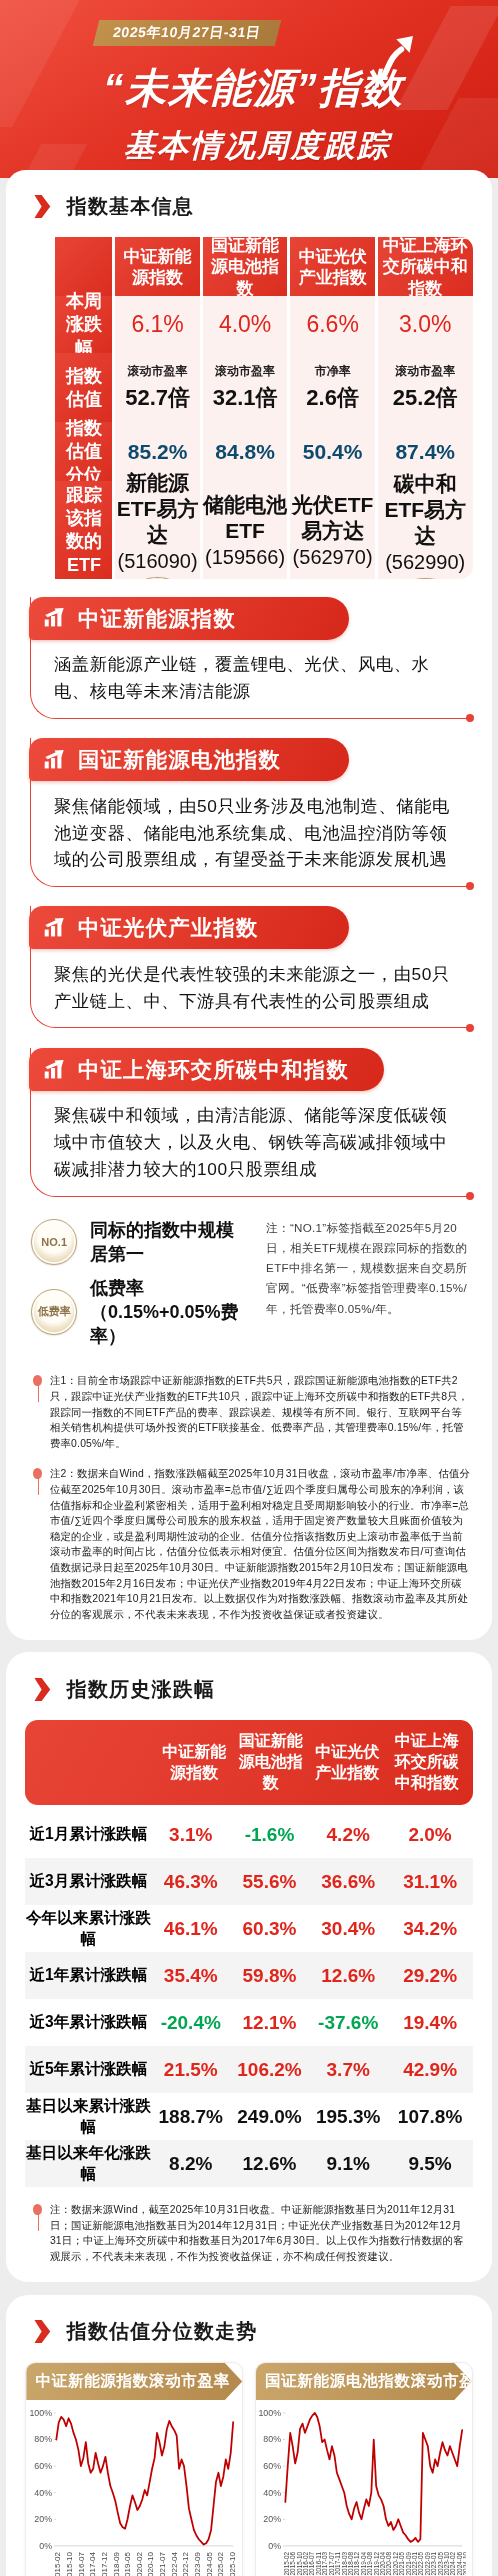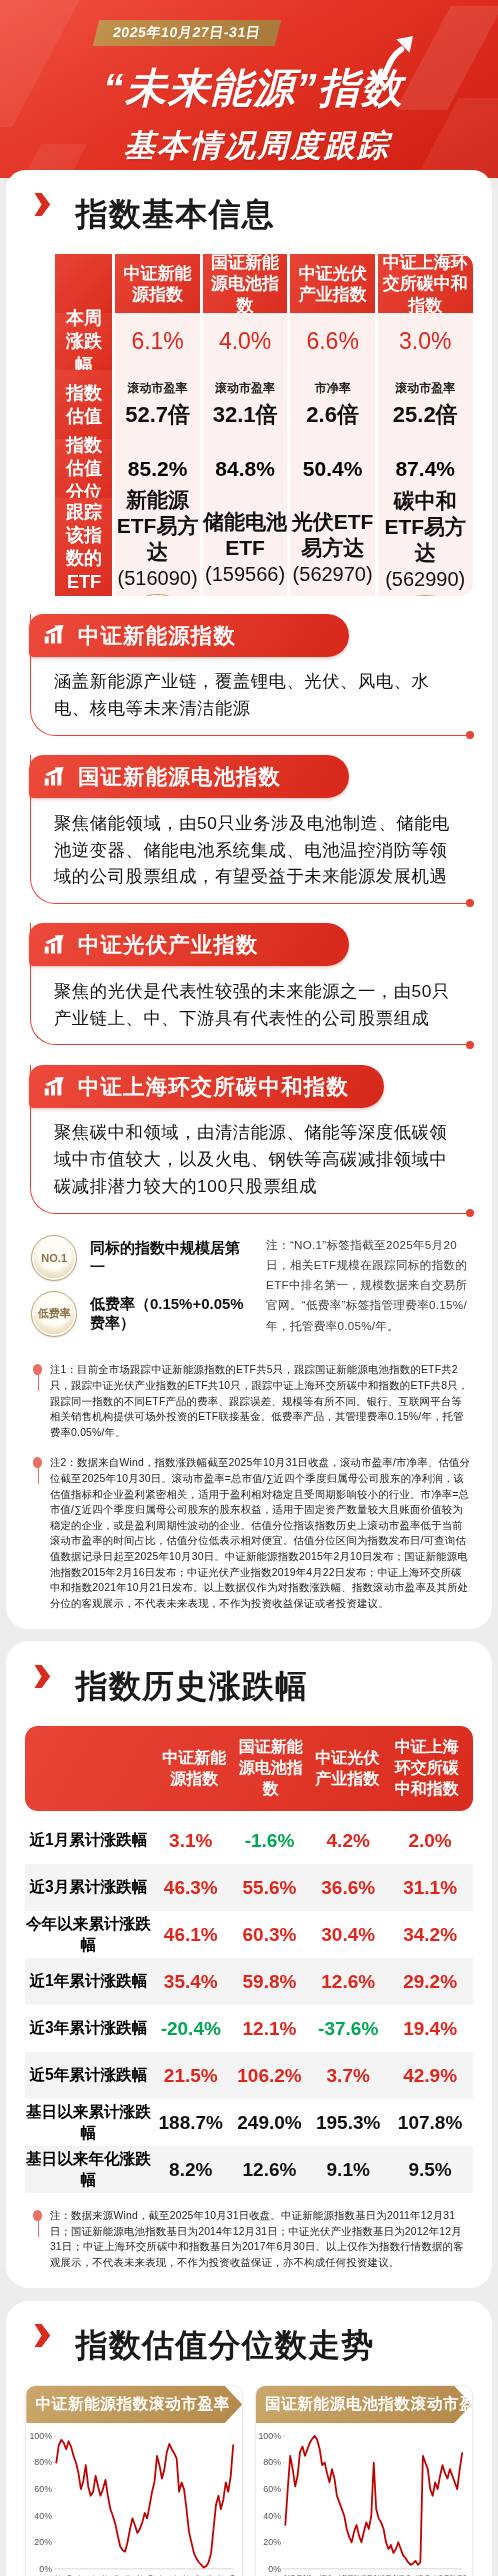--- a/index.html
+++ b/index.html
@@ -14,53 +14,53 @@
   .hero .d4{left:23px;bottom:-35px;width:46px;height:69px;}
   .date-badge{display:inline-block;margin:19.6px 0 0 96px;background:linear-gradient(120deg,#c2914c,#a9793a);color:#fff;font-size:14px;font-weight:bold;padding:4px 17.3px;transform:skewX(-14deg);letter-spacing:0.6px;}
   .date-badge>span{display:inline-block;transform:skewX(6deg);}
   .hero-t1{position:relative;margin:15px 0 0 103px;color:#fff;font-size:41px;font-weight:900;font-style:italic;letter-spacing:1.7px;text-shadow:0 1.2px 1.7px rgba(0,0,0,0.15);}
   .hero-t2{margin:9.2px 0 0 124px;color:#fff;font-size:31px;font-weight:900;font-style:italic;letter-spacing:2.3px;text-shadow:0 1.2px 1.7px rgba(0,0,0,0.15);}
   .hero-arrow{position:absolute;left:270px;top:-30px;}
 
   
   .card{background:#fff;border-radius:22px;margin:0 5.8px 12.7px 5.8px;padding:19.6px 19.6px 17.3px 19.6px;}
   #card-basic{border-top-left-radius:19.6px;border-top-right-radius:19.6px;margin-top:-8px;position:relative;}
-  .sec-title{display:flex;align-items:flex-start;gap:25px;font-size:32px;font-weight:900;color:#1a1a1a;margin:3.5px 0 17.3px 8px;letter-spacing:1.2px;}
+  .sec-title{display:flex;align-items:center;gap:16px;font-size:20px;font-weight:900;color:#1a1a1a;margin:3.5px 0 17.3px 8px;letter-spacing:1.2px;}
   .sec-title svg{flex:0 0 auto;}
 
   
   .t1{display:grid;grid-template-columns:87px 1fr 1fr 1fr 1.12fr;grid-template-rows:59px 57px 69px 59px 98px;column-gap:2.9px;border-radius:12.7px;overflow:hidden;}
   .t1>div{display:flex;flex-direction:column;align-items:center;justify-content:center;text-align:center;}
   .t1 .hc,.t1 .lc{background:linear-gradient(135deg,#e84537,#da2d1f);color:#fff;font-weight:bold;}
   .t1 .hc{font-size:17px;line-height:1.25;padding:2.3px 3.5px;}
   .t1 .lc{font-size:18px;line-height:1.3;padding:2.3px 2.3px;margin-left:30px;}
   .t1 .dc{background:#fdf1ef;}
   .t1 .week{font-size:23px;font-weight:normal;color:#e0251b;}
   .t1 .metric{font-size:12px;color:#222;font-weight:bold;margin-bottom:3.5px;}
   .t1 .val{font-size:22px;font-weight:bold;color:#111;}
-  .t1 .pct{font-size:21px;font-weight:bold;color:#000000;text-align:right;}
+  .t1 .pct{font-size:21px;font-weight:bold;color:#0c4a6e;text-align:right;}
   .t1 .etf-name{font-size:21px;font-weight:bold;color:#111;line-height:1.25;}
   .t1 .etf-code{font-size:20px;color:#111;margin-top:1.2px;}
 
   .medal{border-radius:50%;background:radial-gradient(circle at 50% 38%,#fffdf6 45%,#f0e5cc 62%,#d2bb8c 100%);border:1.2px solid #bfa470;box-shadow:inset 0 0 0 1.7px #fff,0 0.6px 1.7px rgba(0,0,0,0.18);color:#8d734a;font-weight:bold;display:flex;align-items:center;justify-content:center;}
   .medal.sm{width:33px;height:33px;font-size:8.7px;margin-top:4.6px;}
   .medal.lg{width:44px;height:44px;font-size:11px;flex:0 0 auto;}
 
   
   .idx-sec{position:relative;margin:17.3px 2.3px 19.6px 4.6px;border-left:1.7px solid #e84135;border-bottom:1.7px solid #e84135;border-bottom-left-radius:25.4px;padding:0 3.5px 12.7px 0;}
   .idx-sec::after{content:'';position:absolute;right:-3.5px;bottom:-4.6px;width:8px;height:8px;border-radius:50%;background:#e84135;}
   .idx-banner{display:flex;align-items:center;gap:11.6px;width:fit-content;min-width:62%;margin-left:-1.7px;background:linear-gradient(120deg,#ec4a3b,#d7281a);border-radius:15px 23px 23px 4.6px;padding:7px 35px 7px 14px;box-shadow:0 1.7px 3.5px rgba(215,40,26,0.25);}
   .idx-banner .tt{color:#fff;font-size:21.4px;font-weight:900;letter-spacing:1.2px;}
   .idx-desc{font-size:17.3px;color:#111;line-height:1.55;margin:11.6px 5.8px 0 23px;letter-spacing:0.6px;}
 
   
   .legend{display:flex;gap:15px;margin:21px 3.5px 5.8px 5.8px;}
   .legend-left{flex:1 1 52%;}
   .legend-item{display:flex;align-items:center;gap:12.7px;margin-bottom:10.4px;}
-  .legend-item .lbl{font-size:15px;font-weight:bold;color:#111;}
+  .legend-item .lbl{font-size:18px;font-weight:bold;color:#111;}
   .legend-note{flex:1 1 48%;font-size:11.6px;color:#3c3c3c;line-height:1.75;letter-spacing:0.3px;}
 
   
   .pin-note{position:relative;padding-left:21px;margin:15px 2.3px 0 3.5px;font-size:10.4px;color:#222;line-height:1.5;letter-spacing:0.2px;}
   .pin-note::before{content:'';position:absolute;left:4.6px;top:1.7px;width:8.7px;height:11px;border-radius:50%;background:#ea6e61;}
   .pin-note::after{content:'';position:absolute;left:8.7px;top:11.6px;width:1.2px;height:17.3px;background:#ea6e61;}
 
   
   .t2-head{display:grid;grid-template-columns:126px repeat(3,1fr) 1.08fr;align-items:center;background:linear-gradient(120deg,#e84537,#d92c1e);border-radius:12.7px;color:#fff;padding:11.6px 4.6px;margin-bottom:5.8px;}
   .t2-head>div{text-align:center;font-size:16px;font-weight:bold;line-height:1.3;padding:0 2.3px;}

